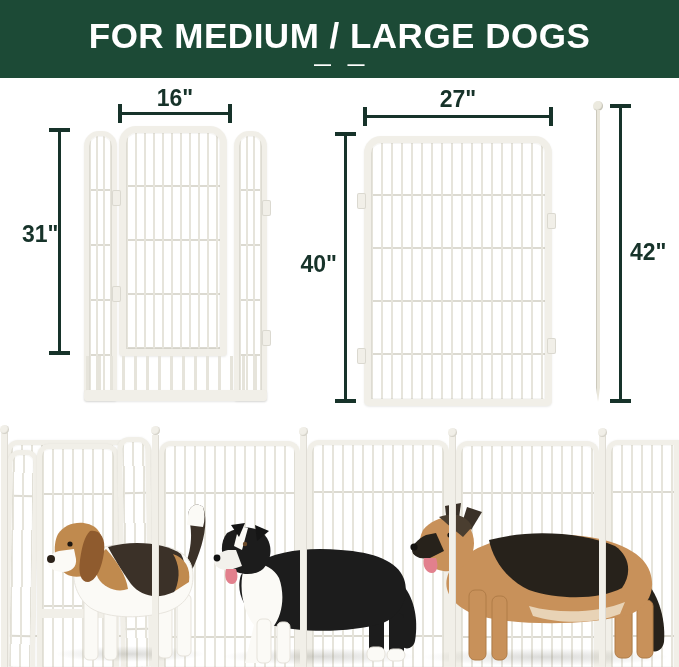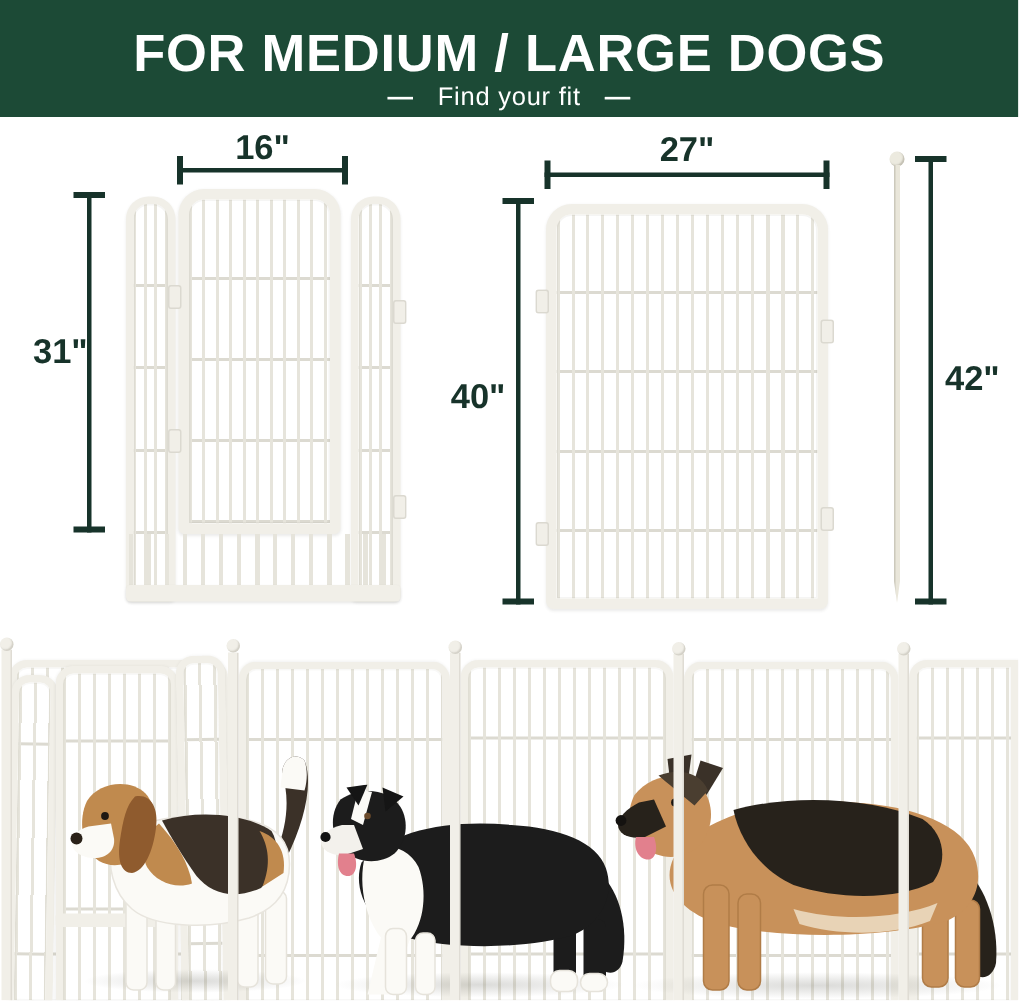--- a/index.html
+++ b/index.html
@@ -86,21 +86,20 @@
 </style>
 </head>
 <body>
 
 <div class="stage">
 
   <div class="header">
     <div class="header-title">FOR MEDIUM / LARGE DOGS</div>
     <div class="header-sub">
       <span class="dash">—</span>
-      <span>Find your fit</span>
       <span class="dash">—</span>
     </div>
   </div>
 
   <div>
     <div class="dim dim-h" style="left:118px;top:112px;width:114px;"></div>
     <div class="dim-label" style="left:118px;top:87px;width:114px;text-align:center;">16"</div>
 
     <div class="dim dim-v" style="left:58px;top:128px;height:227px;"></div>
     <div class="dim-label" style="left:22px;top:223px;width:34px;text-align:right;">31"</div>

